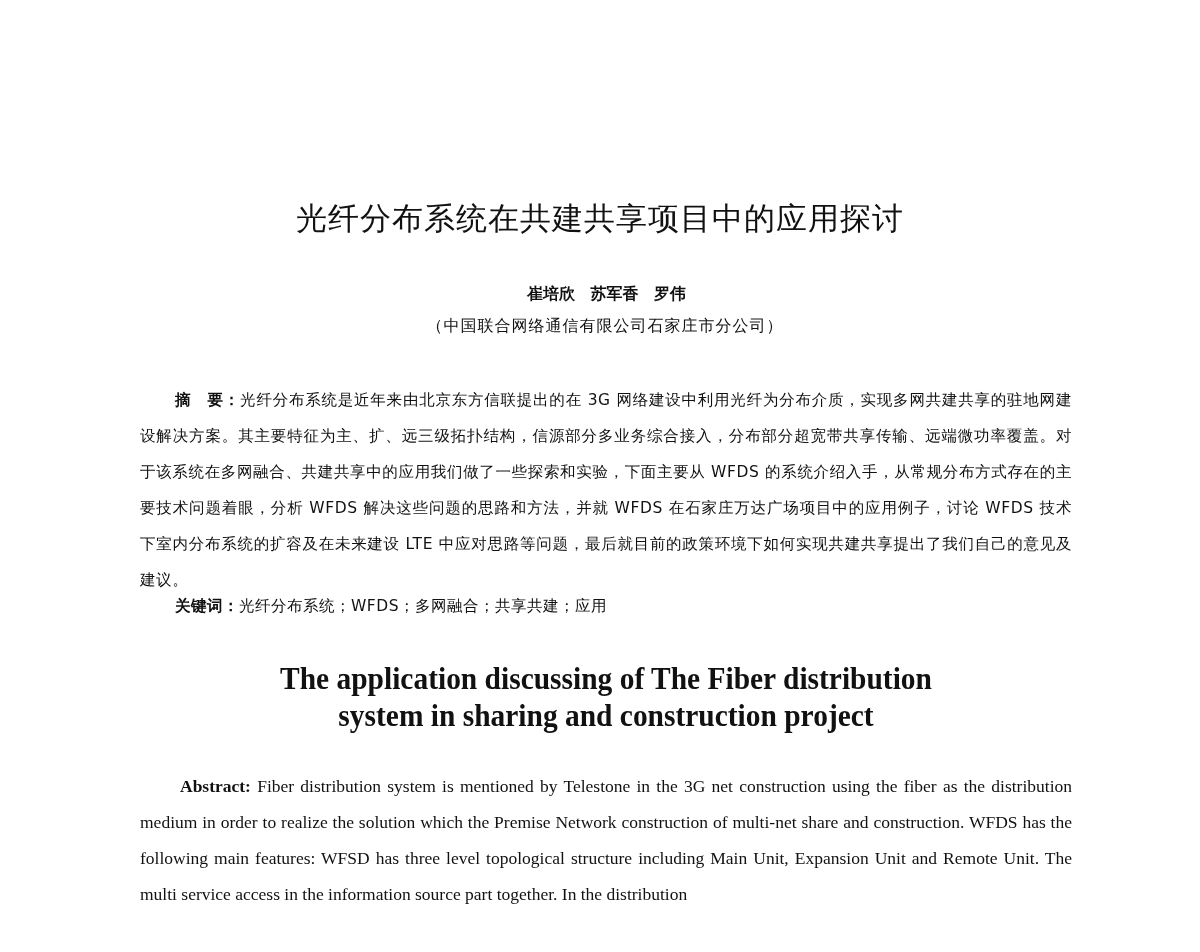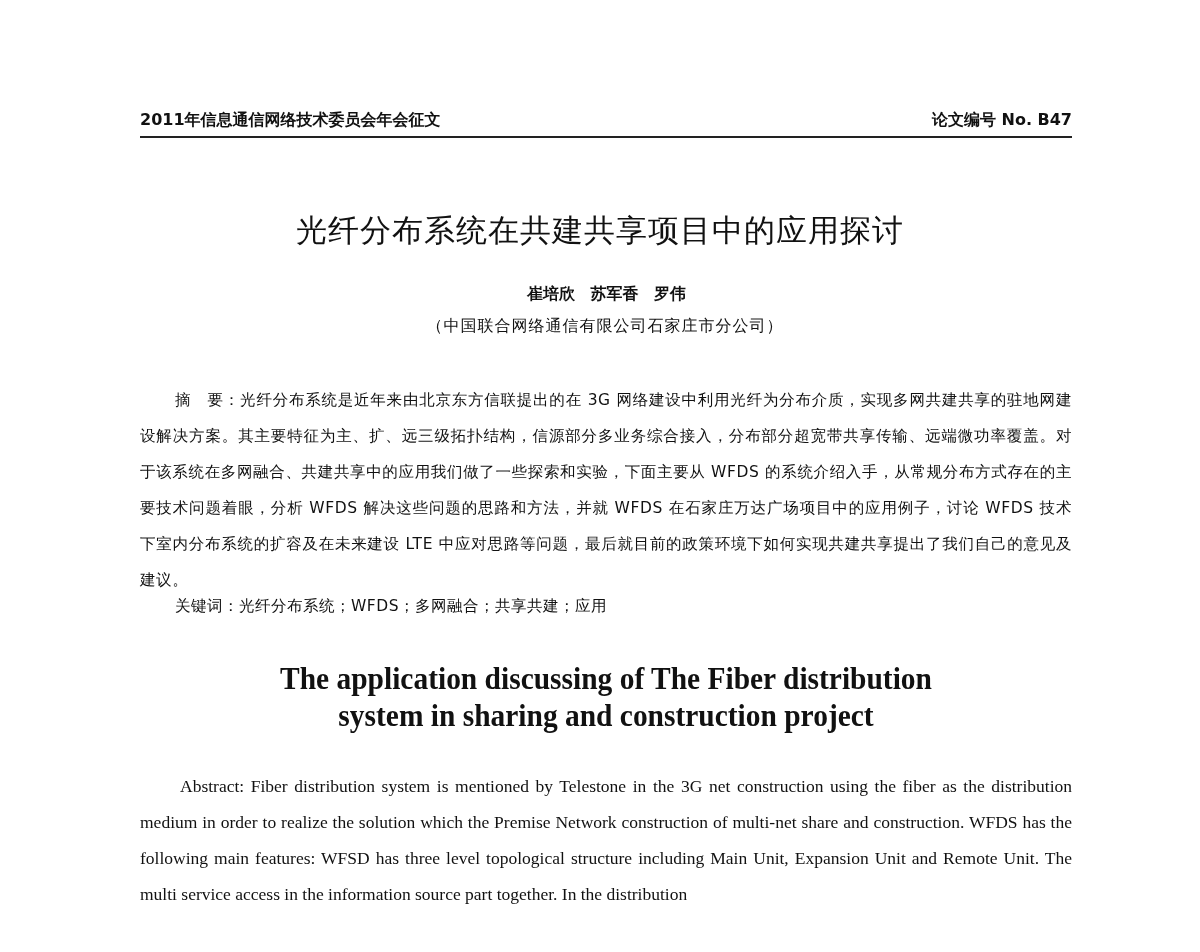--- a/index.html
+++ b/index.html
@@ -22,40 +22,40 @@
     }
     .rh-right {
       position: absolute; right: 0; top: 2px;
       font-size: 16px; font-weight: bold;
       font-family: "DejaVu Sans", "Liberation Sans", sans-serif;
     }
 
     .cn-title {
       position: absolute; left: 0; width: 1200px; top: 198px; text-align: center;
       font-family: "DejaVu Sans", "Liberation Sans", sans-serif;
-      font-size: 31px; font-weight: normal; letter-spacing: 1px; margin-top: 12px;
+      font-size: 31px; font-weight: normal; letter-spacing: 1px;
     }
     .authors {
       position: absolute; left: 0; width: 1213px; top: 284px; text-align: center;
       font-family: "DejaVu Sans", "Liberation Sans", sans-serif;
       font-size: 16px; font-weight: bold; word-spacing: 10px;
     }
     .affiliation {
       position: absolute; left: 0; width: 1210px; top: 316px; text-align: center;
       font-family: "DejaVu Sans", "Liberation Sans", sans-serif;
       font-size: 16px; letter-spacing: 1px;
     }
 
     .cn-abstract {
       position: absolute; left: 140px; top: 382px; width: 932px;
       font-family: "DejaVu Sans", "Liberation Sans", sans-serif;
       font-size: 15.5px; line-height: 36px; text-align: justify;
       text-indent: 35px; letter-spacing: 0.6px;
     }
-    .label-bold { font-weight: normal; }
+    .label-bold { font-weight: bold; }
     .keywords {
       position: absolute; left: 175px; top: 596px;
       font-family: "DejaVu Sans", "Liberation Sans", sans-serif;
       font-size: 15.5px; letter-spacing: 0.5px; text-align: center;
     }
 
     .en-title {
       position: absolute; left: 0; width: 1212px; top: 660px; text-align: center;
       font-family: "Liberation Serif", "DejaVu Serif", serif;
       font-size: 31px; font-weight: bold; line-height: 37px;
@@ -67,24 +67,20 @@
       font-family: "Liberation Serif", "DejaVu Serif", serif;
       font-size: 17.5px; line-height: 36px; text-align: justify;
       text-indent: 40px;
     }
   </style>
 </head>
 <body>
 
 <div class="page">
 
-  <div class="running-header">
-    <span class="rh-left">2011年信息通信网络技术委员会年会征文</span>
-    <span class="rh-right">论文编号 No. B47</span>
-  </div>
 
   <div class="cn-title">光纤分布系统在共建共享项目中的应用探讨</div>
   <div class="authors">崔培欣 苏军香 罗伟</div>
   <div class="affiliation">（中国联合网络通信有限公司石家庄市分公司）</div>
 
   <div class="cn-abstract"><span class="label-bold">摘　要：</span><span>光纤分布系统是近年来由北京东方信联提出的在 3G 网络建设中利用光纤为分布介质，实现多网共建共享的驻地网建设解决方案。其主要特征为主、扩、远三级拓扑结构，信源部分多业务综合接入，分布部分超宽带共享传输、远端微功率覆盖。对于该系统在多网融合、共建共享中的应用我们做了一些探索和实验，下面主要从 WFDS 的系统介绍入手，从常规分布方式存在的主要技术问题着眼，分析 WFDS 解决这些问题的思路和方法，并就 WFDS 在石家庄万达广场项目中的应用例子，讨论 WFDS 技术下室内分布系统的扩容及在未来建设 LTE 中应对思路等问题，最后就目前的政策环境下如何实现共建共享提出了我们自己的意见及建议。</span></div>
 
   <div class="keywords"><span class="label-bold">关键词：</span><span>光纤分布系统；WFDS；多网融合；共享共建；应用</span></div>
 
   <div class="en-title">

